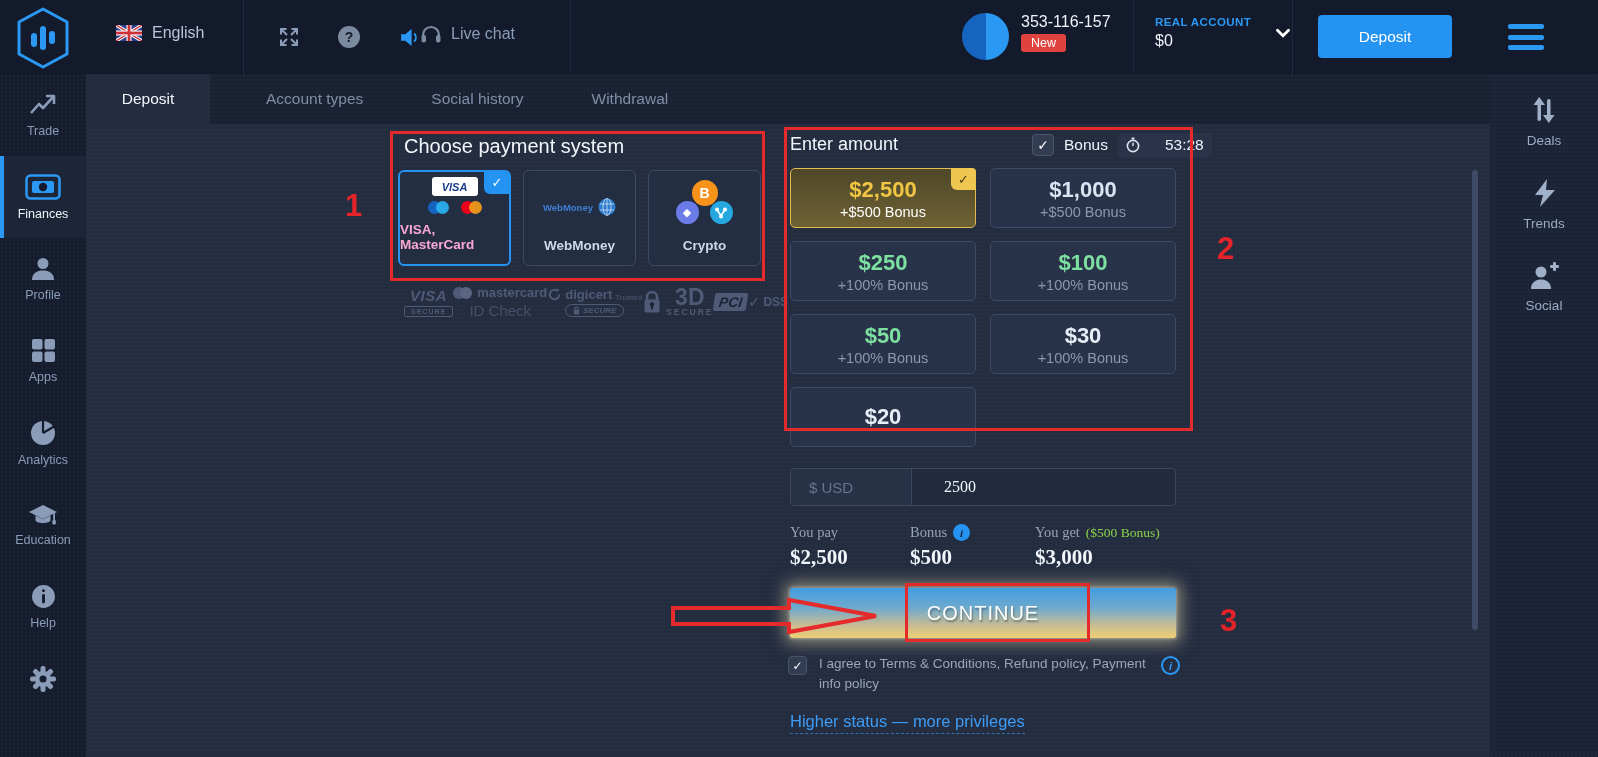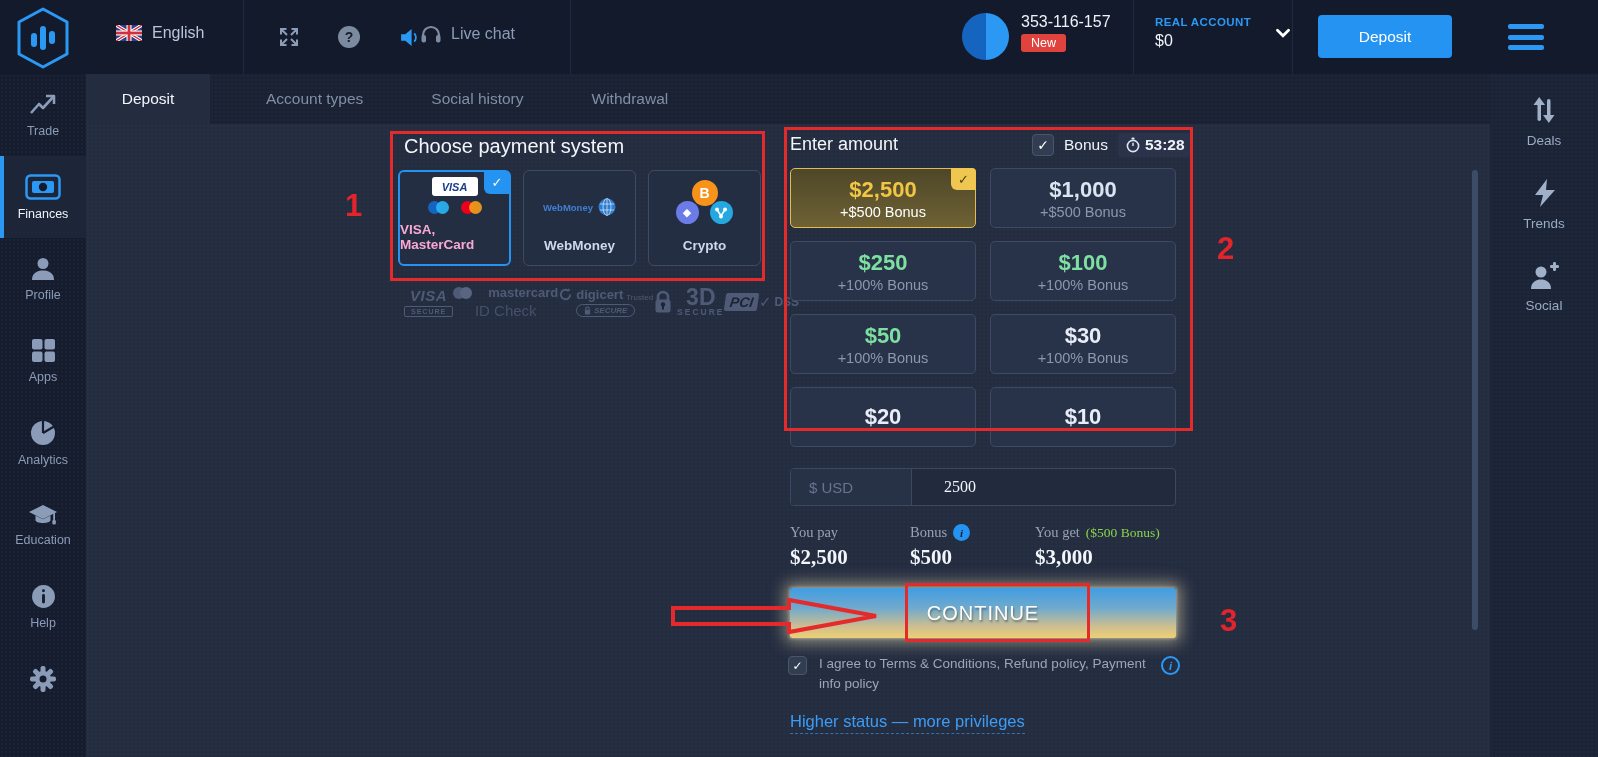--- a/index.html
+++ b/index.html
@@ -76,21 +76,21 @@
   .crypto-tri { position:relative; width:62px; height:46px; margin-bottom:4px; }
   .coin { position:absolute; border-radius:50%; display:flex; align-items:center; justify-content:center; color:#fff; font-weight:bold; }
   .coin.btc { width:26px; height:26px; left:18px; top:0; background:#f7931a; font-size:14px; }
   .coin.eth { width:23px; height:23px; left:2px; top:21px; background:#6b7ce8; font-size:11px; }
   .coin.xrp { width:23px; height:23px; left:36px; top:21px; background:#25a7e0; }
 
   .sec-badges { position:absolute; left:318px; top:161px; width:358px; display:flex; align-items:center; justify-content:space-between; color:#4f5b76; }
   .b-col { display:flex; flex-direction:column; align-items:center; gap:2px; }
   .b-visa-txt { font-size:15px; font-weight:bold; font-style:italic; letter-spacing:.5px; }
   .b-secure-box { border:1px solid #4f5b76; border-radius:2px; font-size:7px; font-weight:bold; letter-spacing:1px; padding:1px 6px; }
-  .b-mc-row { display:flex; align-items:center; gap:16px; }
+  .b-mc-row { display:flex; align-items:center; gap:5px; }
   .b-mc-circ { display:flex; }
   .b-mc-circ i { width:12px; height:12px; border-radius:50%; background:#4f5b76; display:block; }
   .b-mc-circ i+i { margin-left:-5px; background:#5a6681; }
   .b-mc-name { font-size:13px; font-weight:bold; }
   .b-idcheck { font-size:15px; color:#44506a; }
   .b-digi-row { display:flex; align-items:center; gap:3px; }
   .b-digi-name { font-size:13px; font-weight:bold; }
   .b-digi-tr { font-size:8px; align-self:flex-end; }
   .b-digi-pill { display:flex; align-items:center; gap:3px; border:1px solid #4f5b76; border-radius:7px; padding:1px 7px; font-size:8px; font-weight:bold; font-style:italic; }
   .b-3d { display:flex; align-items:center; gap:4px; }
@@ -101,21 +101,21 @@
   .b-pci-box { background:#4f5b76; color:#1c2334; font-weight:800; font-style:italic; font-size:14px; padding:1px 5px; transform:skewX(-8deg); border-radius:2px; }
   .b-pci-dss { font-size:12px; font-weight:800; }
   .b-pci-chk { font-size:15px; font-weight:bold; margin-left:-2px; }
 
   
   .ea-title { position:absolute; left:704px; top:10px; font-size:18px; color:#f2f6fb; font-weight:500; }
   .ea-bonusrow { position:absolute; left:946px; top:9px; display:flex; align-items:center; gap:10px; }
   .chk { width:22px; height:22px; border-radius:4px; background:#333d52; border:1px solid #49556e; color:#fff; font-size:14px; font-weight:bold; display:flex; align-items:center; justify-content:center; cursor:pointer; }
   .ea-bonus-lbl { color:#eef3fa; font-size:15.5px; }
   .timer-chip { display:flex; align-items:center; gap:5px; background:#2a3349; border-radius:3px; padding:3px 8px; }
-  .timer-txt { color:#eef3fa; font-size:15.5px; font-weight:bold; }
+  .timer-txt { color:#eef3fa; font-size:15.5px; font-weight:normal;margin-left:20px; }
   .amount-grid { position:absolute; left:704px; top:44px; display:grid; grid-template-columns:186px 186px; grid-auto-rows:60px; gap:13px 14px; }
   .amt-btn { position:relative; background:#28334a; border:1px solid #3e4a64; border-radius:5px; display:flex; flex-direction:column; align-items:center; justify-content:center; gap:1px; cursor:pointer; }
   .amt-val { font-size:22px; font-weight:bold; color:#e8eef7; }
   .amt-bonus { font-size:14.5px; color:#8b97ad; }
   .amt-btn.gold { background:linear-gradient(180deg,#4e4728,#6e6134); border:1px solid #e2bc50; }
   .amt-btn.gold .amt-val { color:#f2c645; }
   .amt-btn.gold .amt-bonus { color:#fff; }
   .gold-check { position:absolute; top:-1px; right:-1px; width:25px; height:22px; background:#efc64f; border-radius:0 4px 0 6px; color:#4a3c12; font-size:13px; font-weight:bold; display:flex; align-items:center; justify-content:center; }
   .amt-val.blue { color:#d9e6f2; }
   .amt-val.green { color:#7ee0a0; }
@@ -469,23 +469,20 @@
         <span class="amt-val green">$50</span>
         <span class="amt-bonus">+100% Bonus</span>
       </div>
       <div class="amt-btn">
         <span class="amt-val">$30</span>
         <span class="amt-bonus">+100% Bonus</span>
       </div>
       <div class="amt-btn">
         <span class="amt-val">$20</span>
       </div>
-      <div class="amt-btn">
-        <span class="amt-val">$10</span>
-      </div>
     </div>
 
     <div class="usd-row">
       <div class="usd-cell">$ USD</div>
       <input class="amount-input" value="2500" style="">
     </div>
 
     <div class="summary">
       <div class="sum-col" style="left:0">
         <span class="sum-lbl">You pay</span>

